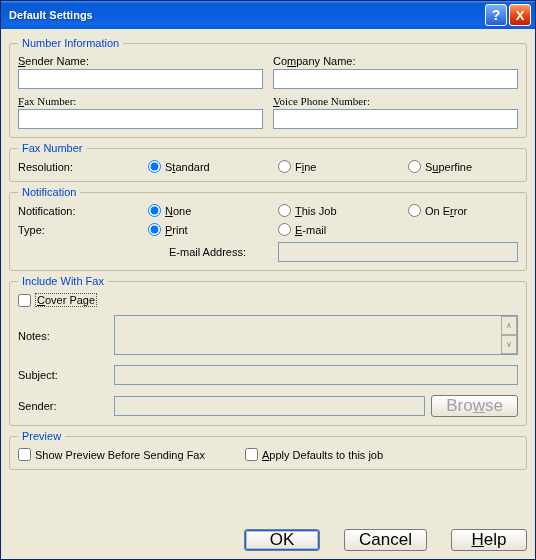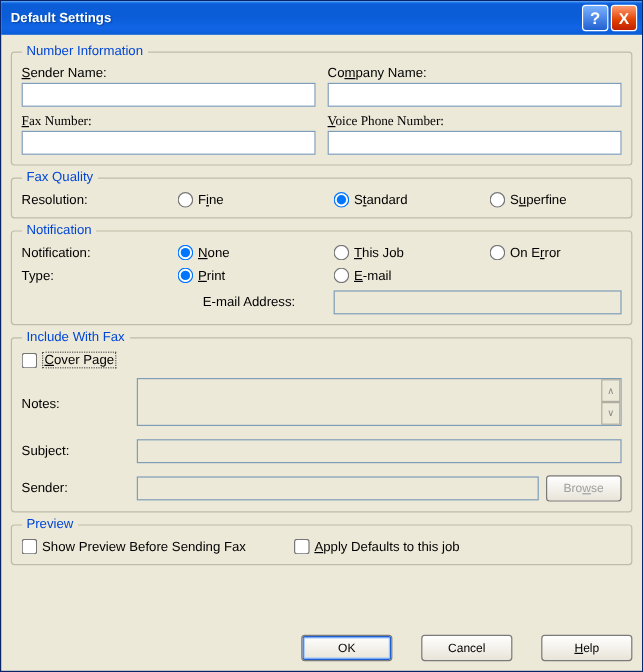--- a/index.html
+++ b/index.html
@@ -114,21 +114,21 @@
     display:flex; align-items:center; justify-content:center;
     font-size:8px; color:#888;
   }
   .btn-std {
     border: 1px solid #7a7a7a;
     border-radius: 3px;
     background: linear-gradient(to bottom, #fff, #e8e4d8);
     height: 22px;
     padding: 0 14px;
     font-family: inherit;
-    font-size: 10px;
+    font-size: 17px;
   }
   .btn-std:disabled { color: #a0a0a0; }
   .btn-default { box-shadow: 0 0 0 1px #2060d0 inset, 0 0 0 2px #9dc6ff inset; }
   .footer {
     display:flex;
     justify-content:flex-end;
     gap:24px;
     padding: 6px 8px 8px 14px;
   }
   .footer .btn-std { min-width: 76px; }
@@ -164,30 +164,30 @@
           <input type="text" class="wide" value="" style="">
         </div>
         <div>
           <label class="fld"><span></span><u>V</u><span>oice Phone Number:</span></label>
           <input type="text" class="wide" value="" style="">
         </div>
       </div>
     </fieldset>
 
     <fieldset>
-      <legend>Fax Quality</legend>
+      <legend>Fax Number</legend>
       <div class="radio-row">
         <div class="lbl">Resolution:</div>
+        <div class="radio-opt radio-col-a">
+          <input type="radio" name="res" checked="" style="">
+          <label><span>S</span><u>t</u><span>andard</span></label>
+        </div>
         <div class="radio-opt radio-col-b">
           <input type="radio" name="res" style="">
           <label><span>F</span><u>i</u><span>ne</span></label>
-        </div>
-        <div class="radio-opt radio-col-a">
-          <input type="radio" name="res" checked="" style="">
-          <label><span>S</span><u>t</u><span>andard</span></label>
         </div>
         <div class="radio-opt radio-col-c">
           <input type="radio" name="res" style="">
           <label><span>S</span><u>u</u><span>perfine</span></label>
         </div>
       </div>
     </fieldset>
 
     <fieldset>
       <legend>Notification</legend>

